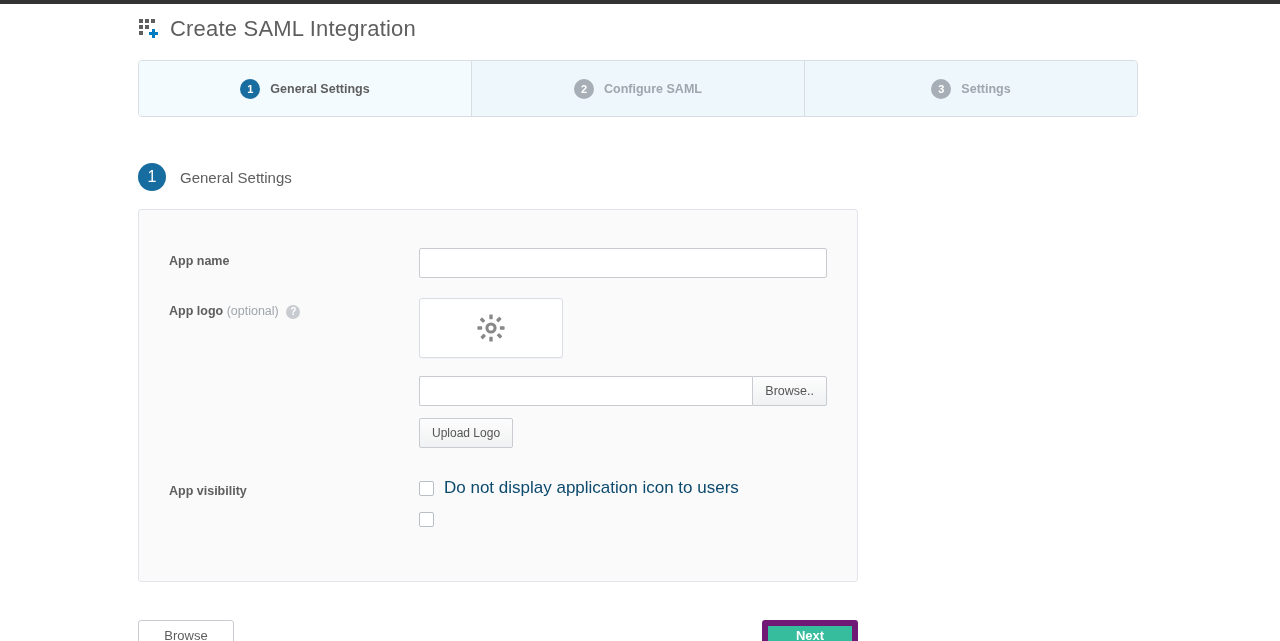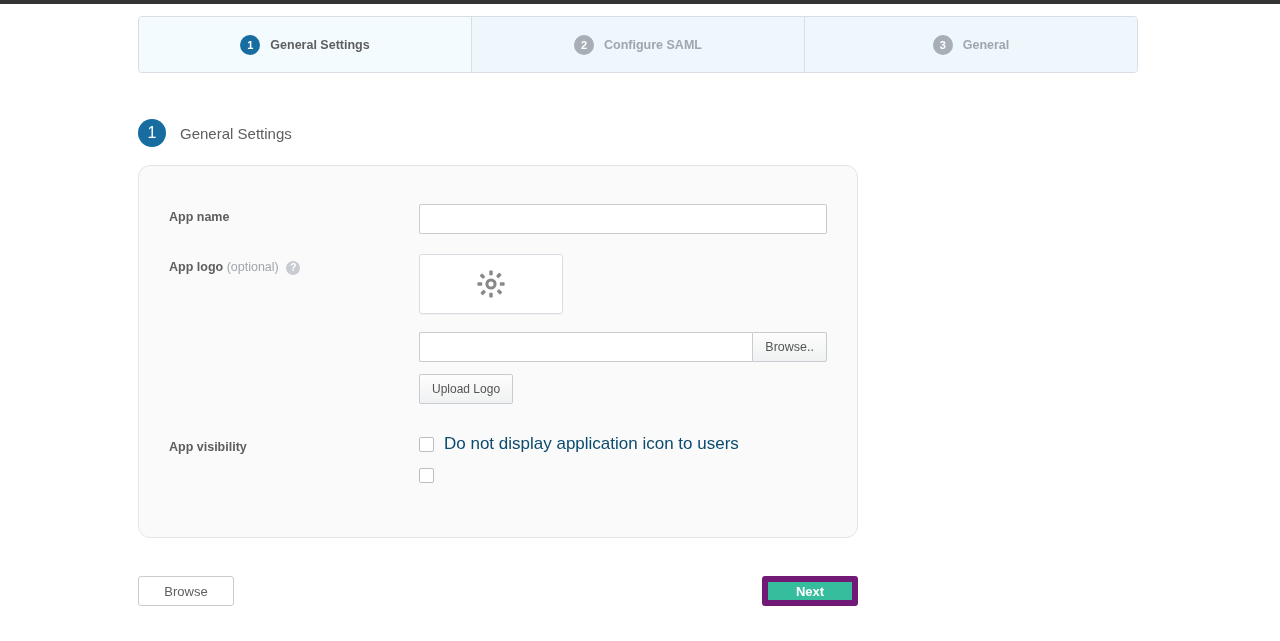--- a/index.html
+++ b/index.html
@@ -86,21 +86,21 @@
     font-size: 16px; font-weight: 400;
   }
   .section-title {
     font-size: 15px; color: #5e5e5e; font-weight: 400;
   }
 
   
   .panel {
     width: 720px;
     border: 1px solid #e1e5ea;
-    border-radius: 12px;
+    border-radius: 3px;
     background: #fafafa;
     padding: 28px 30px 40px 30px;
   }
   .panel.inner { padding: 38px 30px 40px 30px; }
   .form-row {
     display: flex;
     align-items: flex-start;
     margin-bottom: 20px;
   }
   .form-label {
@@ -209,33 +209,52 @@
     font-weight: 600;
   }
 </style>
 </head>
 <body>
 
 <div class="topbar"></div>
 
 <div class="page">
 
+  <div class="title-row">
+    <span class="apps-icon">
+      <svg width="22" height="22" viewBox="0 0 22 22">
+        <g fill="#5e5e5e">
+          <rect x="1" y="1" width="4" height="4"></rect>
+          <rect x="7" y="1" width="4" height="4"></rect>
+          <rect x="13" y="1" width="4" height="4"></rect>
+          <rect x="1" y="7" width="4" height="4"></rect>
+          <rect x="7" y="7" width="4" height="4"></rect>
+          <rect x="1" y="13" width="4" height="4"></rect>
+        </g>
+        <g fill="#007dc1">
+          <rect x="14" y="11" width="3" height="9"></rect>
+          <rect x="11" y="14" width="9" height="3"></rect>
+        </g>
+      </svg>
+    </span>
+    <h1>Create SAML Integration</h1>
+  </div>
 
   <div class="steps">
     <div class="step active">
       <span class="step-num">1</span>
       <span class="step-label">General Settings</span>
     </div>
     <div class="step">
       <span class="step-num">2</span>
       <span class="step-label">Configure SAML</span>
     </div>
     <div class="step">
       <span class="step-num">3</span>
-      <span class="step-label">General</span>
+      <span class="step-label">Settings</span>
     </div>
   </div>
 
   <div class="section-head">
     <span class="big-num">1</span>
     <span class="section-title">General Settings</span>
   </div>
 
   <div class="panel inner">
 

